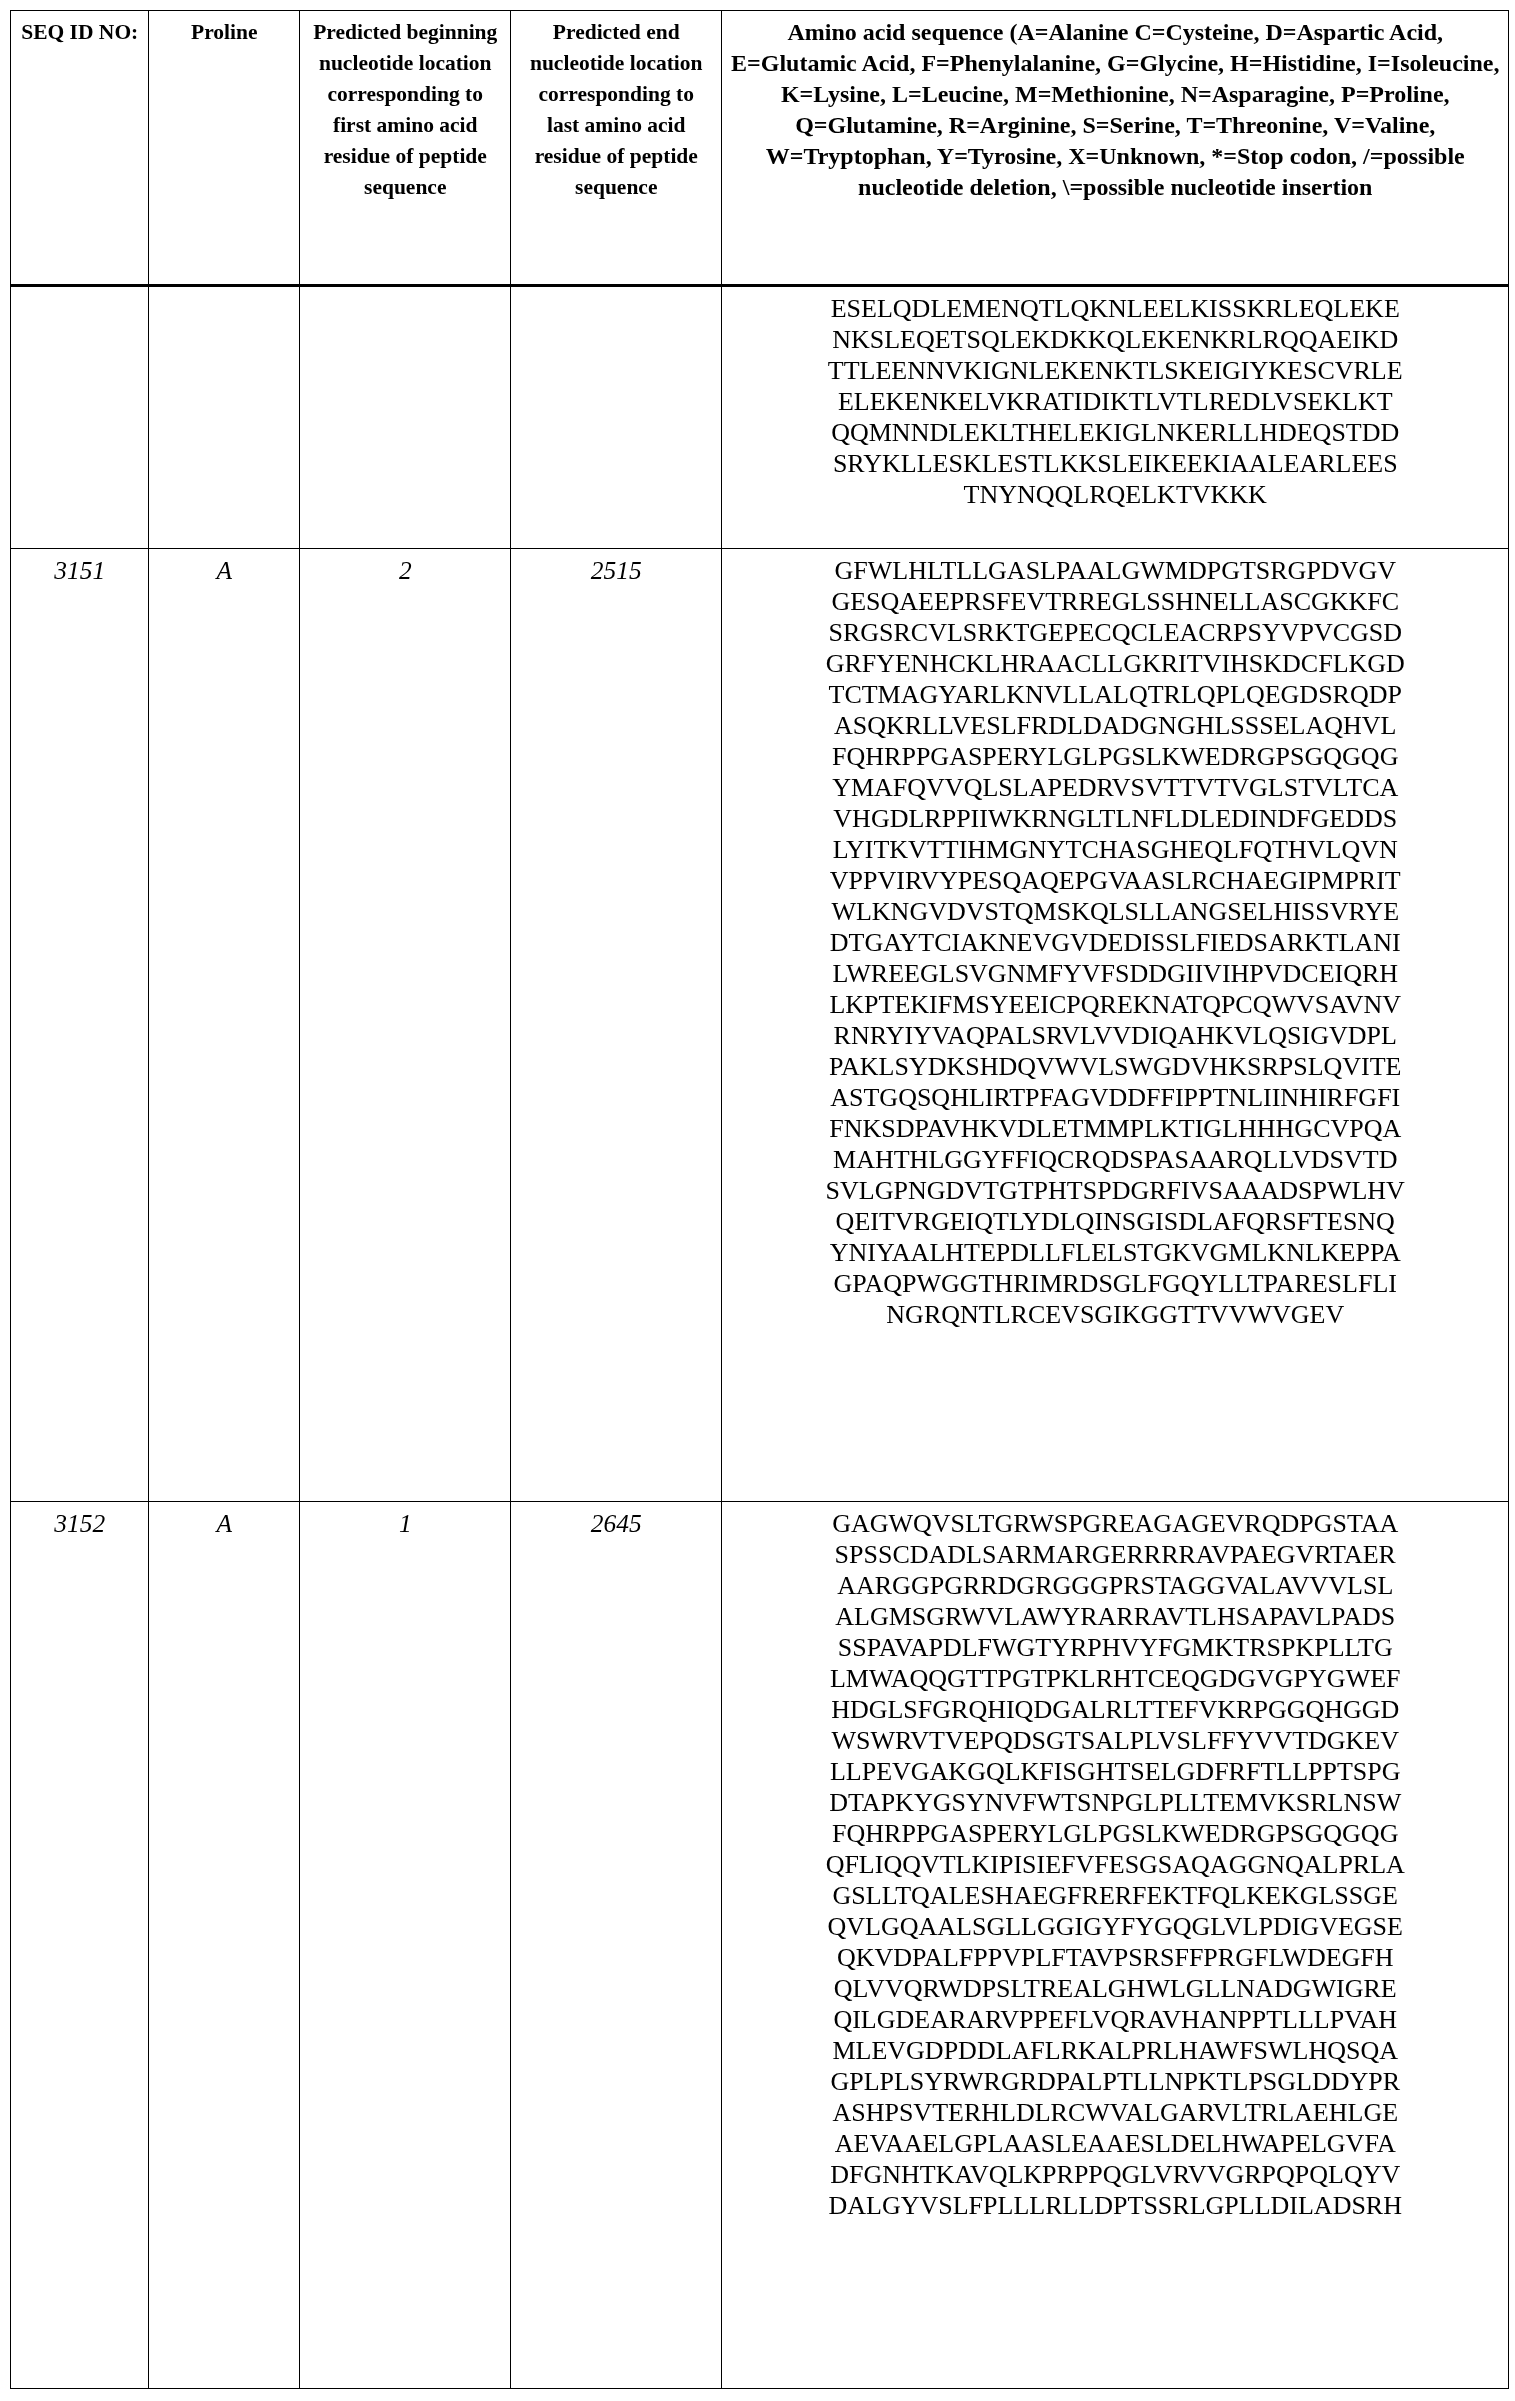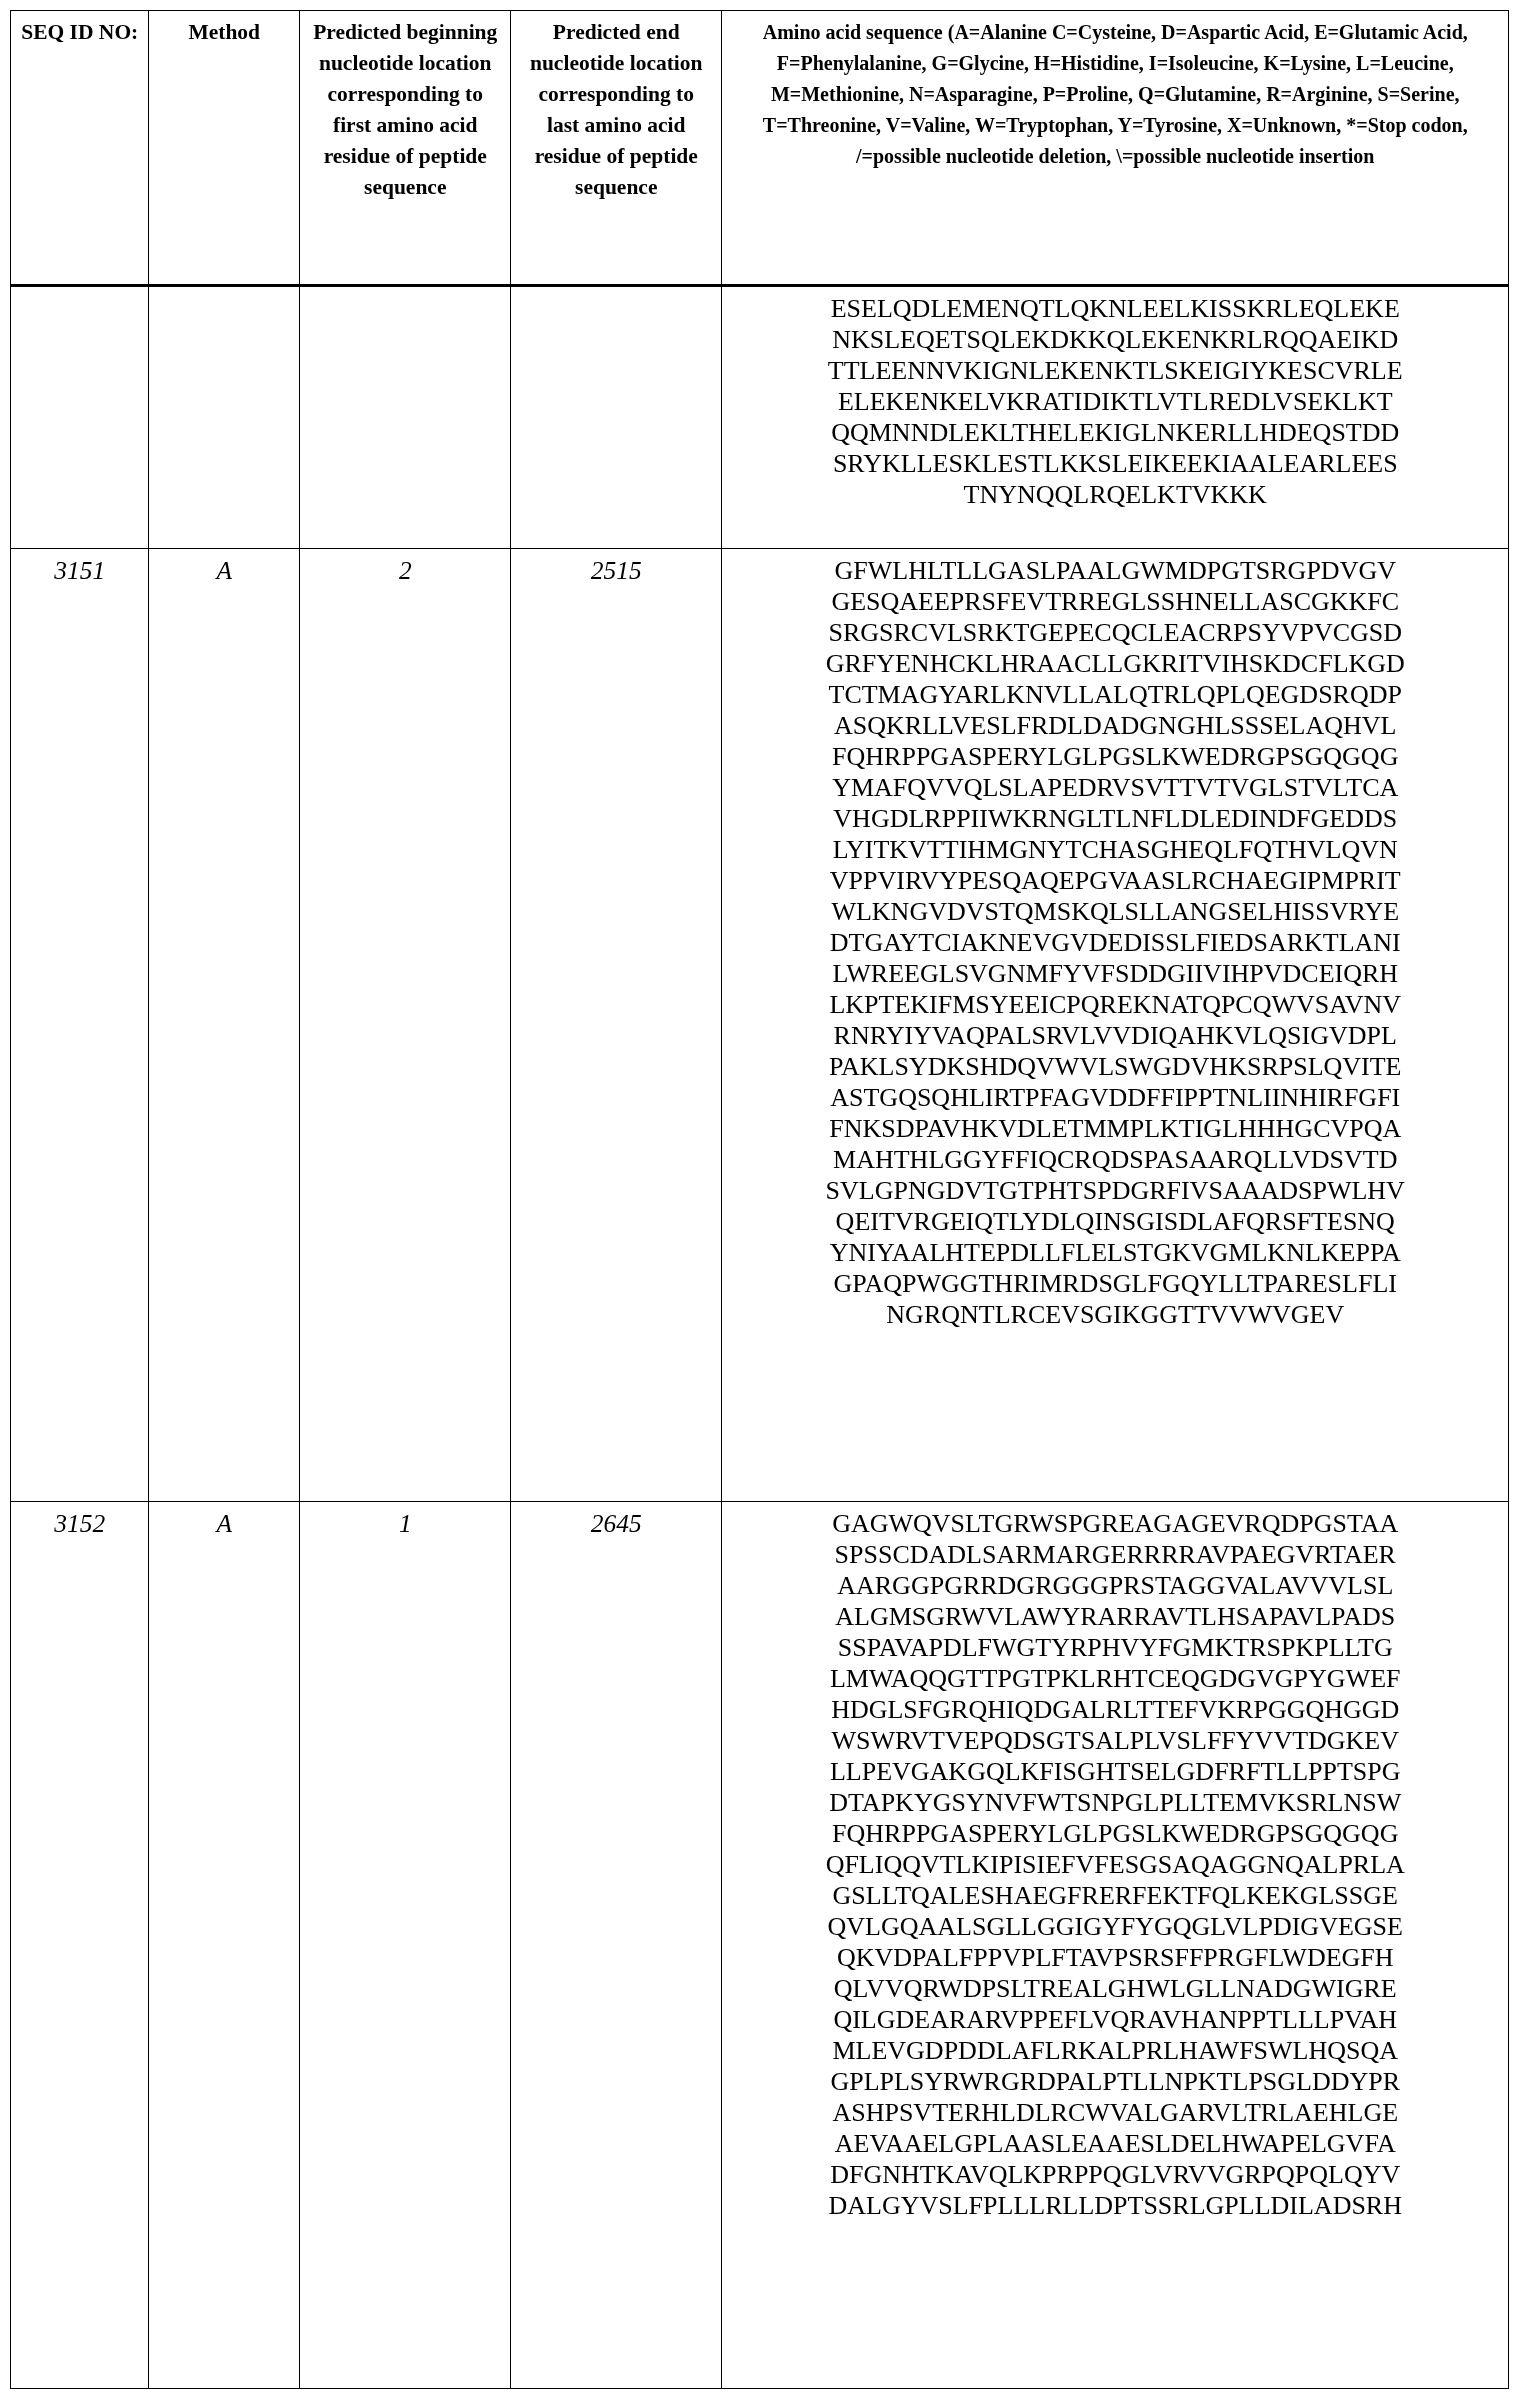--- a/index.html
+++ b/index.html
@@ -21,21 +21,21 @@
     col.c3 { width: 211px; }
     col.c4 { width: 211px; }
     col.c5 { width: 787px; }
     th {
       font-weight: bold;
       font-size: 21.5px;
       line-height: 31px;
       height: 262px;
     }
     thead tr { border-bottom: 3.2px solid #000; }
-    th.h-wide { font-size: 20px; line-height: 31px; margin-left: 24px; }
+    th.h-wide { font-size: 24px; line-height: 31px; margin-left: 24px; }
     td.cell {
       font-size: 25.4px;
       line-height: 31px;
       font-style: italic;
     }
     td.seq {
       font-size: 26px;
       line-height: 31px;
       letter-spacing: 0px;
       padding-left: 19px;
@@ -52,21 +52,21 @@
   <colgroup>
     <col class="c1">
       <col class="c2">
       <col class="c3">
       <col class="c4">
       <col class="c5">
   </colgroup>
   <thead>
     <tr>
       <th>SEQ ID NO:</th>
-      <th>Method</th>
+      <th>Proline</th>
       <th>Predicted beginning nucleotide location corresponding to first amino acid residue of peptide sequence</th>
       <th>Predicted end nucleotide location corresponding to last amino acid residue of peptide sequence</th>
       <th class="h-wide">Amino acid sequence (A=Alanine C=Cysteine, D=Aspartic Acid, E=Glutamic Acid, F=Phenylalanine, G=Glycine, H=Histidine, I=Isoleucine, K=Lysine, L=Leucine, M=Methionine, N=Asparagine, P=Proline, Q=Glutamine, R=Arginine, S=Serine, T=Threonine, V=Valine, W=Tryptophan, Y=Tyrosine, X=Unknown, *=Stop codon, /=possible nucleotide deletion, \=possible nucleotide insertion</th>
     </tr>
   </thead>
   <tbody>
     <tr class="row-cont">
       <td class="cell"></td>
       <td class="cell"></td>
       <td class="cell"></td>

